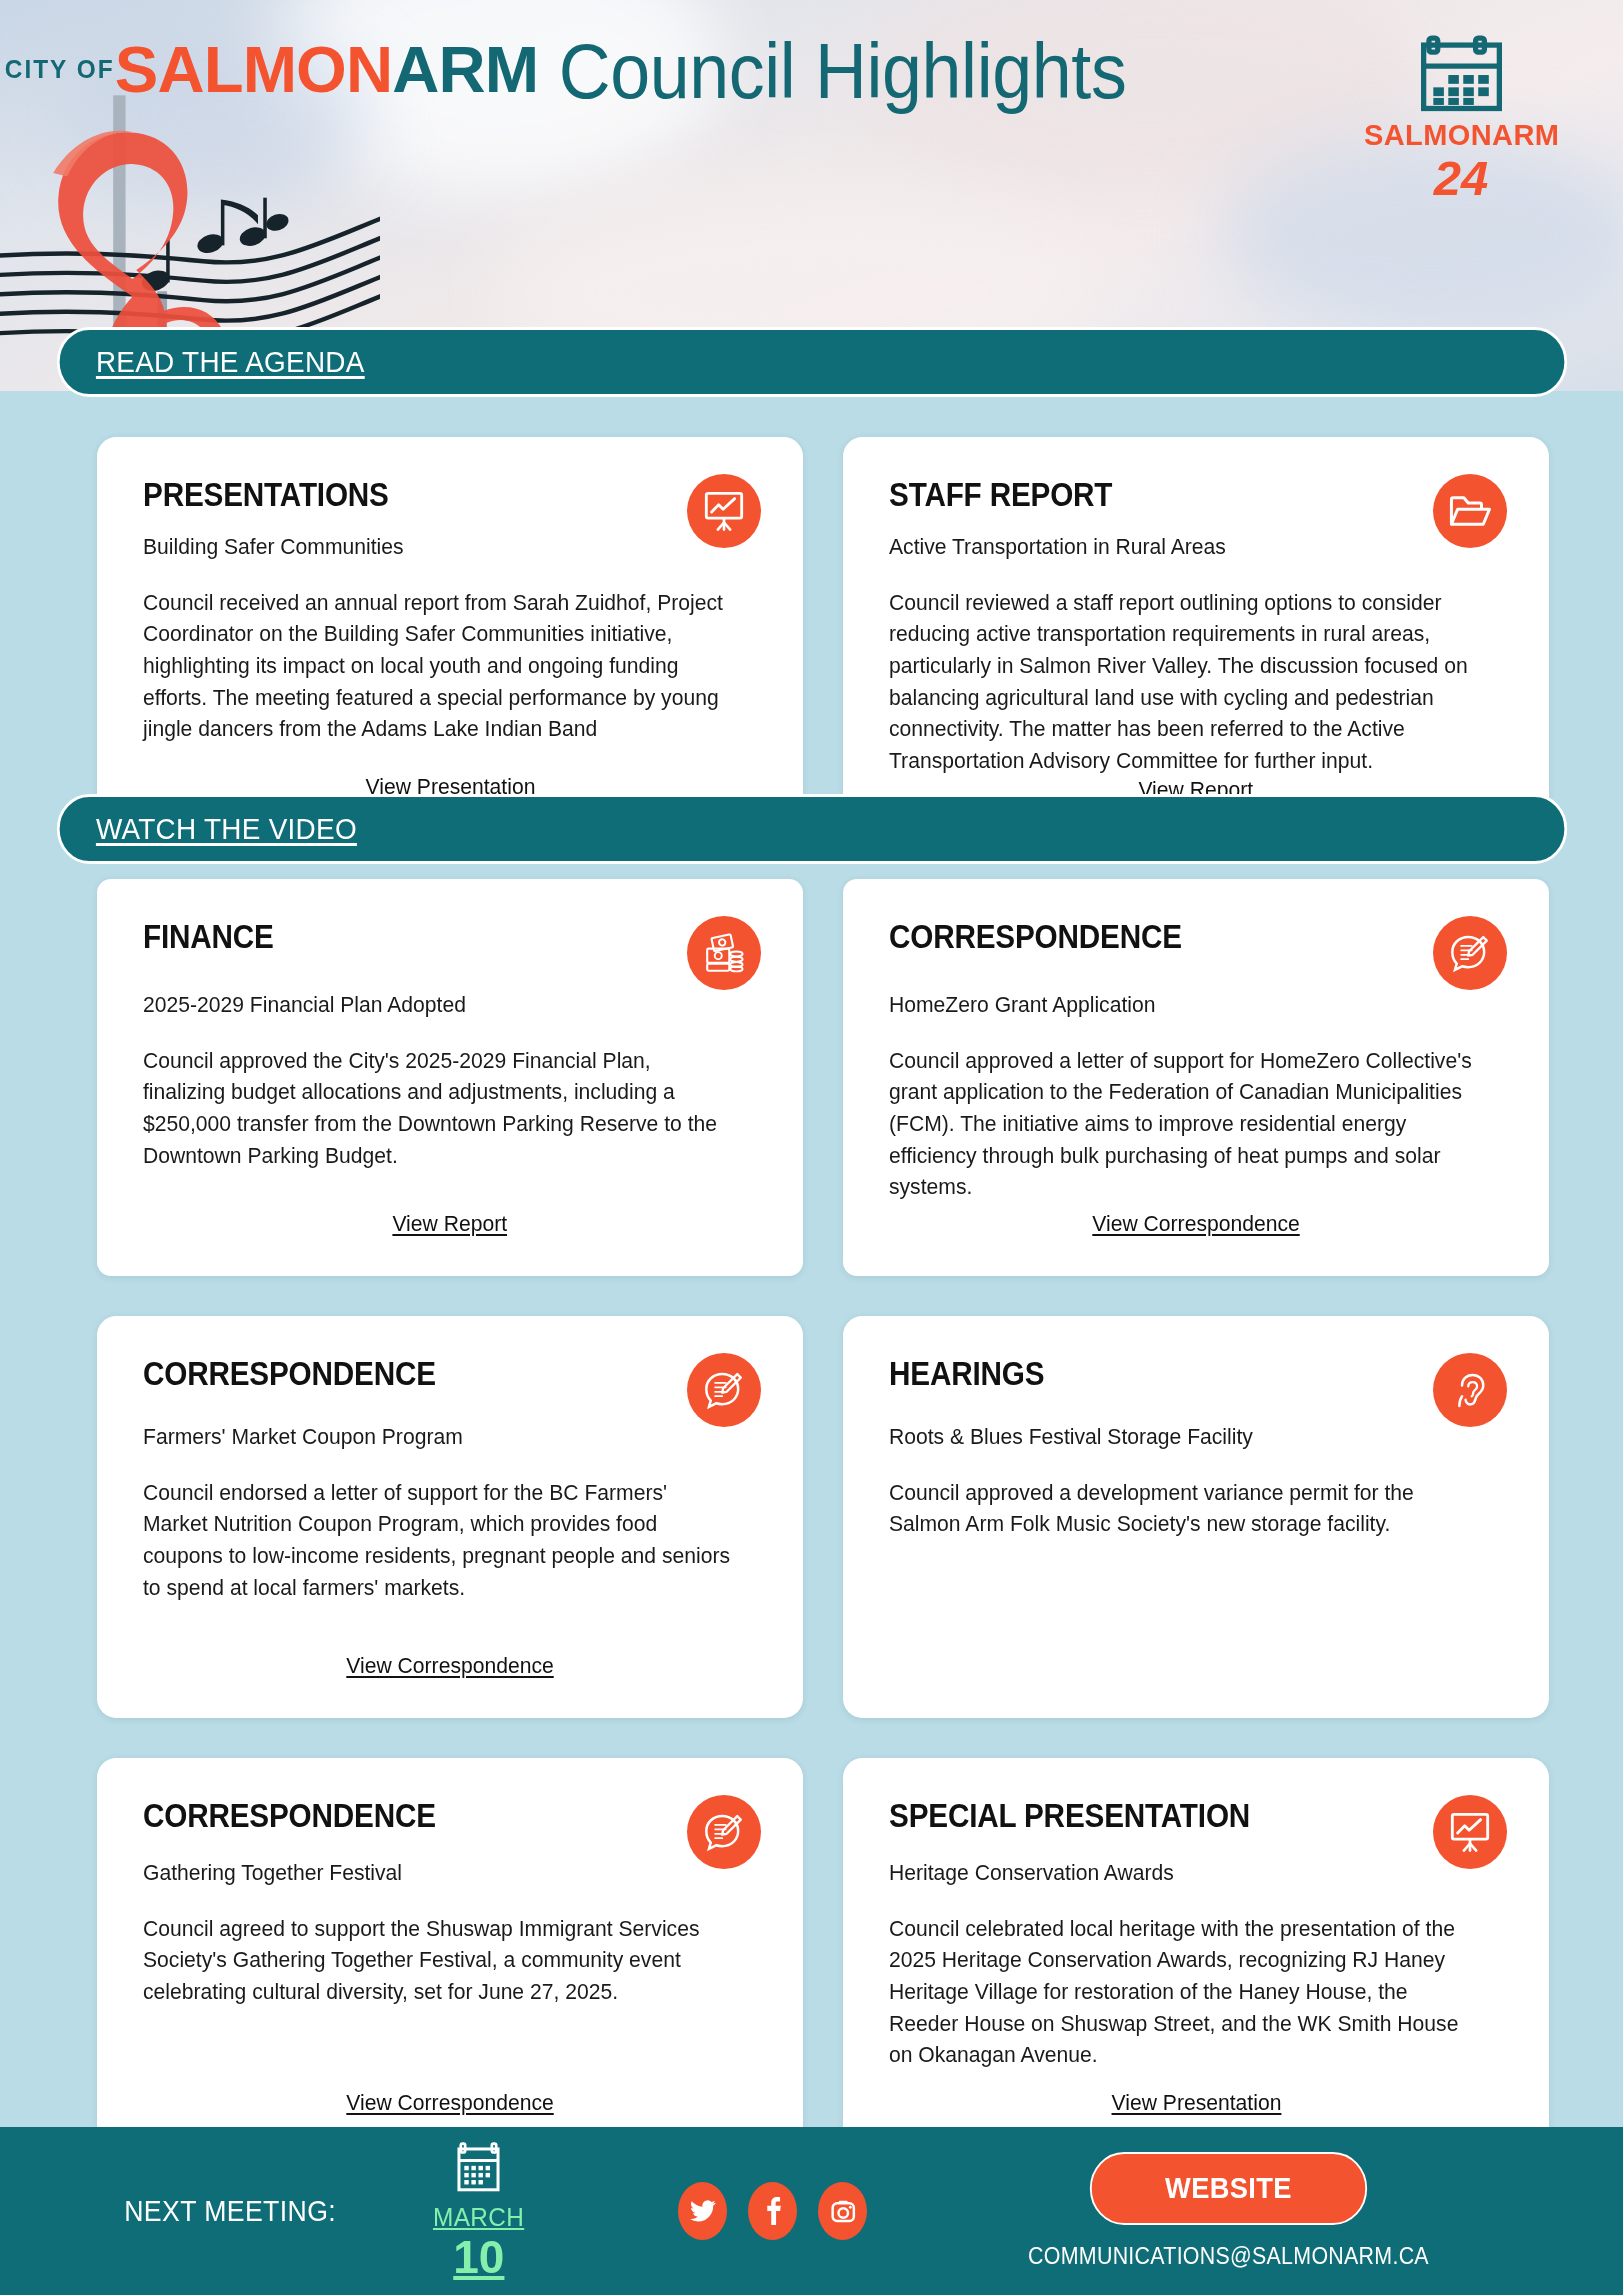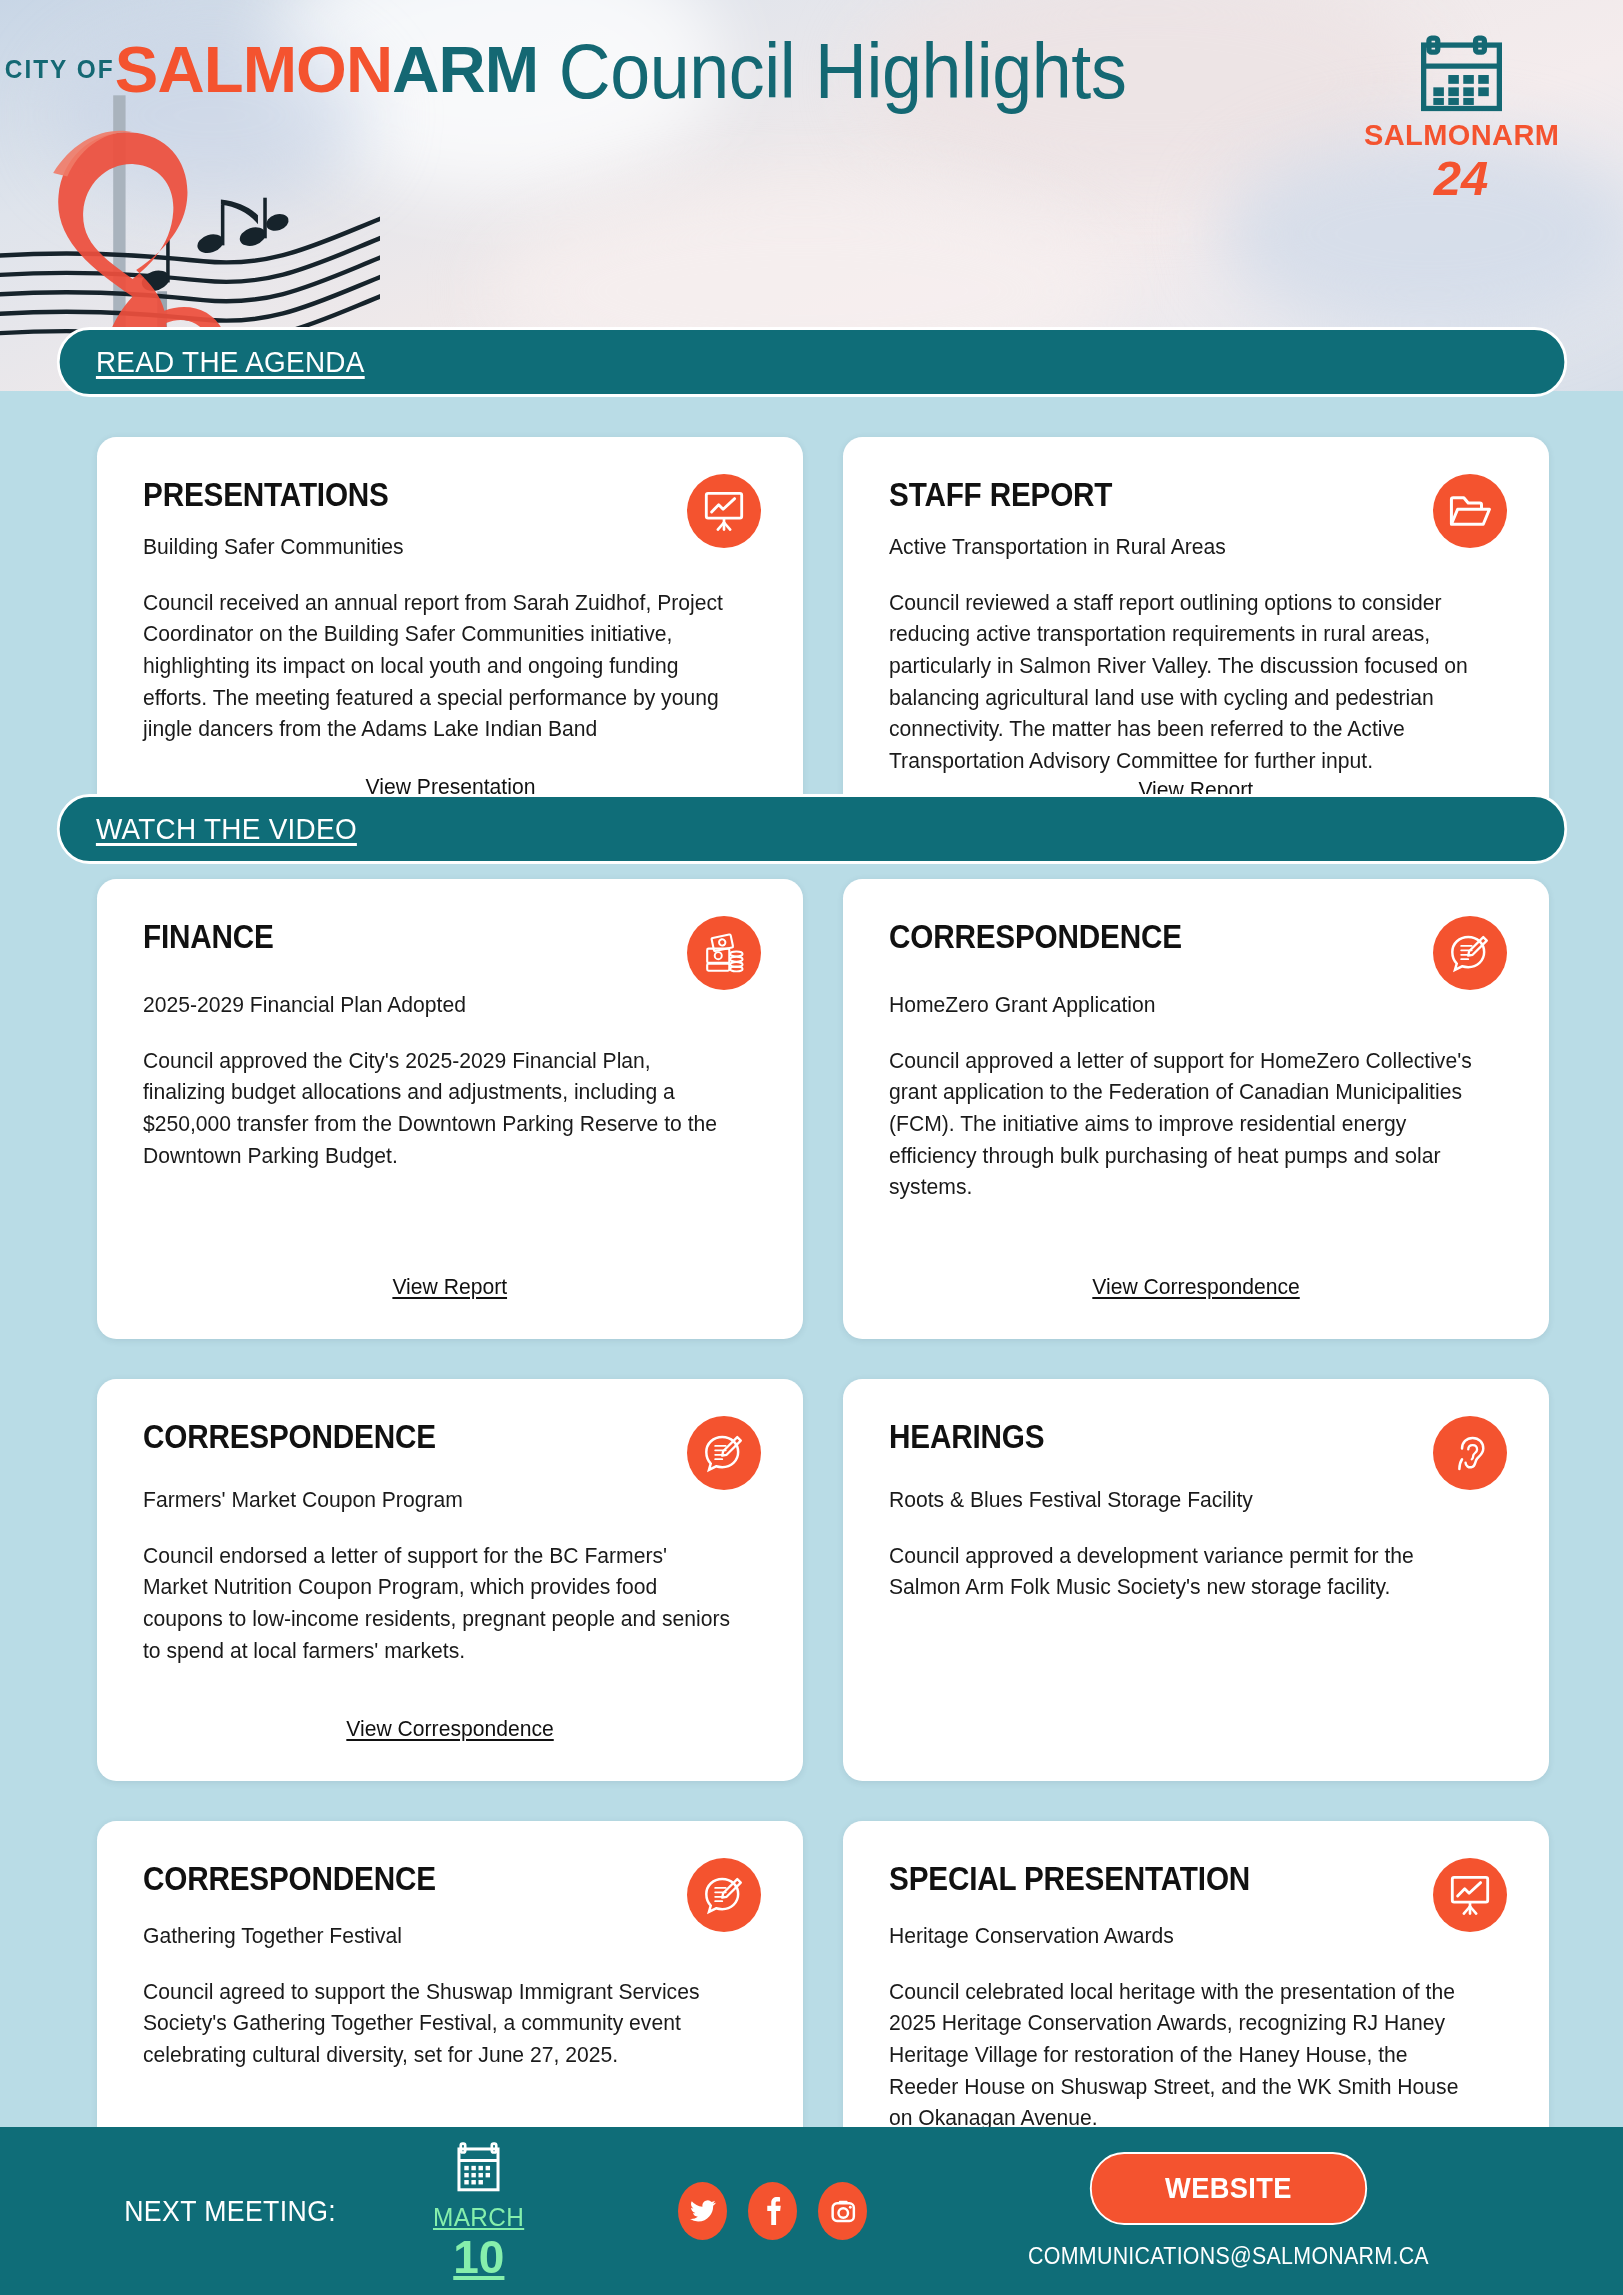--- a/index.html
+++ b/index.html
@@ -94,21 +94,21 @@
     column-gap: 17.7px; row-gap: 19.4px; gap: 40px;
   }
   .card {
     background: #ffffff; border-radius: 19.4px;
     padding: 41px 46px 26.5px 46px;
     box-shadow: 0 1.8px 6.2px rgba(40,70,85,.10);
     position: relative;
     display: flex; flex-direction: column;
   }
   .card.r1 { height: 402px; }
-  .card.r2 { height: 460px; }
+  .card.r2 { height: 397px; border-radius: 14px; }
   .card.r3 { height: 402px; }
   .card.r4 { height: 397px; }
 
   .card-icon {
     position: absolute; right: 42px; top: 37px;
     width: 74px; height: 74px; border-radius: 50%;
     background: #f4532f;
     display: flex; align-items: center; justify-content: center;
   }
   .card-title {

